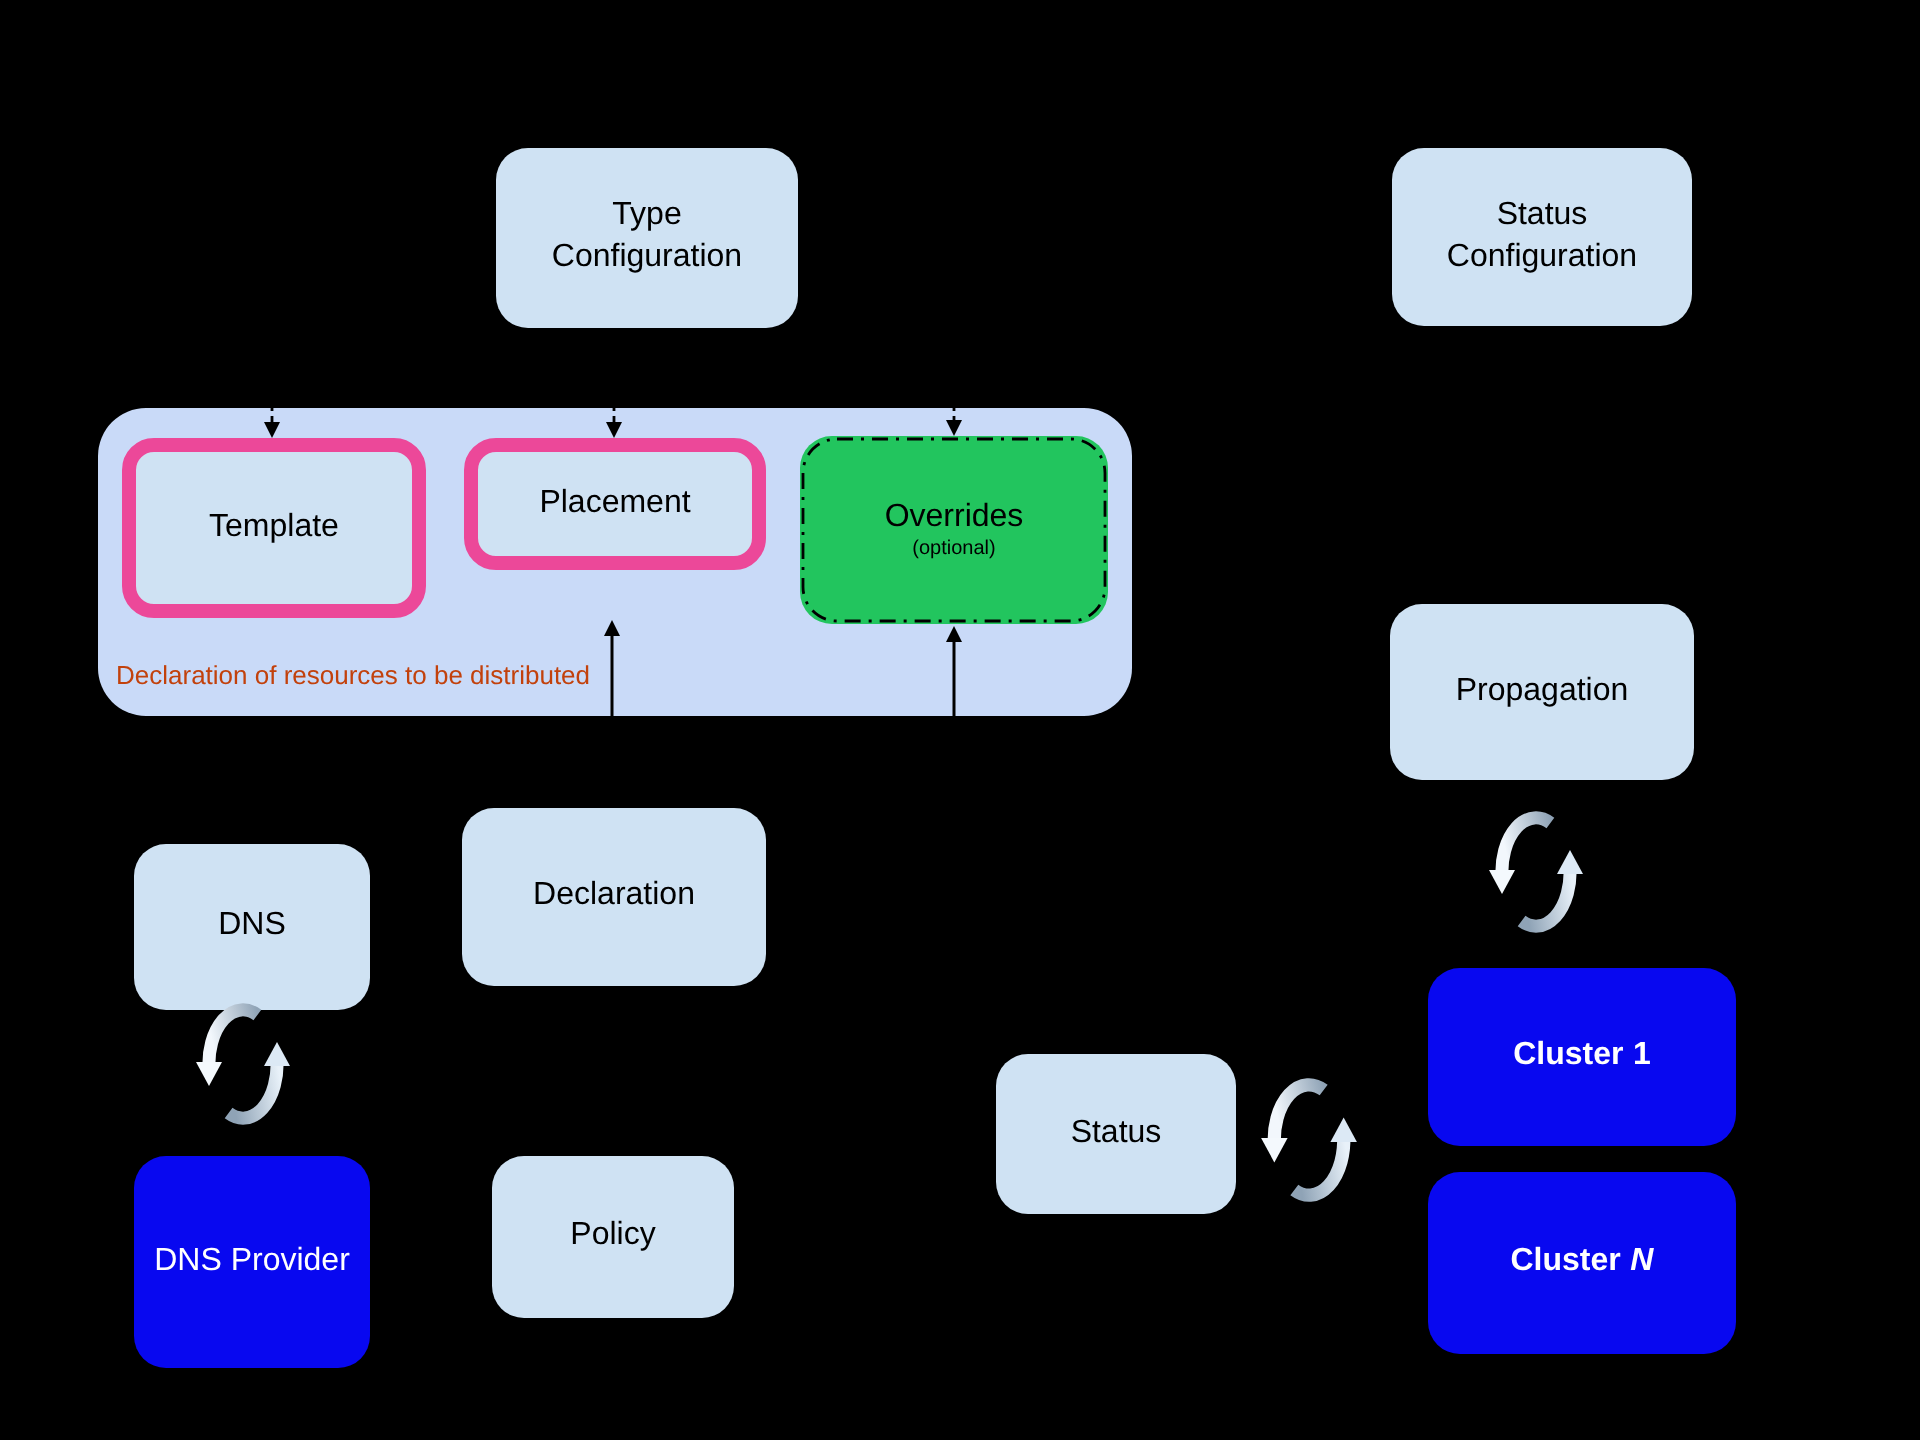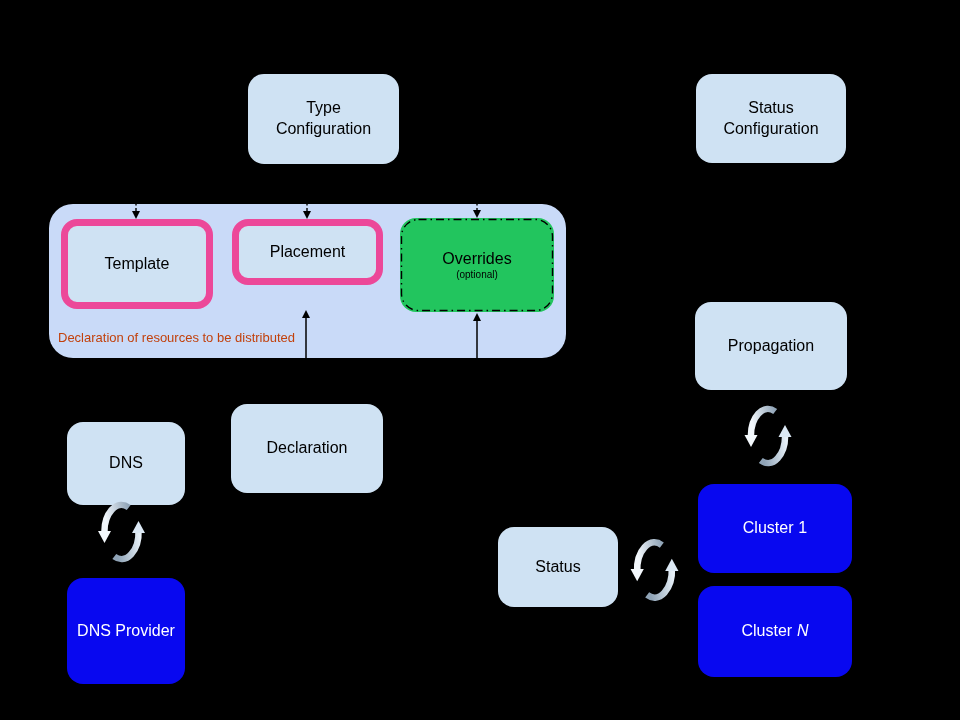--- a/index.html
+++ b/index.html
@@ -28,21 +28,21 @@
     font-size: 16px;
     line-height: 1.3;
     padding: 0 12px;
     box-sizing: border-box;
   }
   .box.bordered { border: 7px solid #ec4899; }
   .box.blue {
     background: #0808f0;
     color: #ffffff;
   }
-  .box.bold { font-weight: normal; }
+  .box.bold { font-weight: bold; margin-left: 16px; }
   .box .note { font-size: 10px; line-height: 1.2; text-align: center; }
   .caption {
     position: absolute;
     left: 9px; top: 126px;
     font-size: 13px;
     color: #c2410c;
     white-space: nowrap;
   }
   .cluster-label .pfx { margin-right: 0.30em; }
   .cluster-label .sfx.it { font-style: italic; }
@@ -90,20 +90,23 @@
   </div>
 
   <div class="box" style="left:231px; top:404px; width:152px; height:89px;">
     <span>Declaration</span>
   </div>
 
   <div class="box blue" style="left:67px; top:578px; width:118px; height:106px; padding:0 9px;">
     <span>DNS Provider</span>
   </div>
 
+  <div class="box" style="left:246px; top:578px; width:121px; height:81px;">
+    <span>Policy</span>
+  </div>
 
   <div class="box" style="left:498px; top:527px; width:120px; height:80px;">
     <span>Status</span>
   </div>
 
   <div class="box" style="left:695px; top:302px; width:152px; height:88px;">
     <span>Propagation</span>
   </div>
 
   <div class="box blue bold cluster-label" style="left:698px; top:484px; width:154px; height:89px;">

